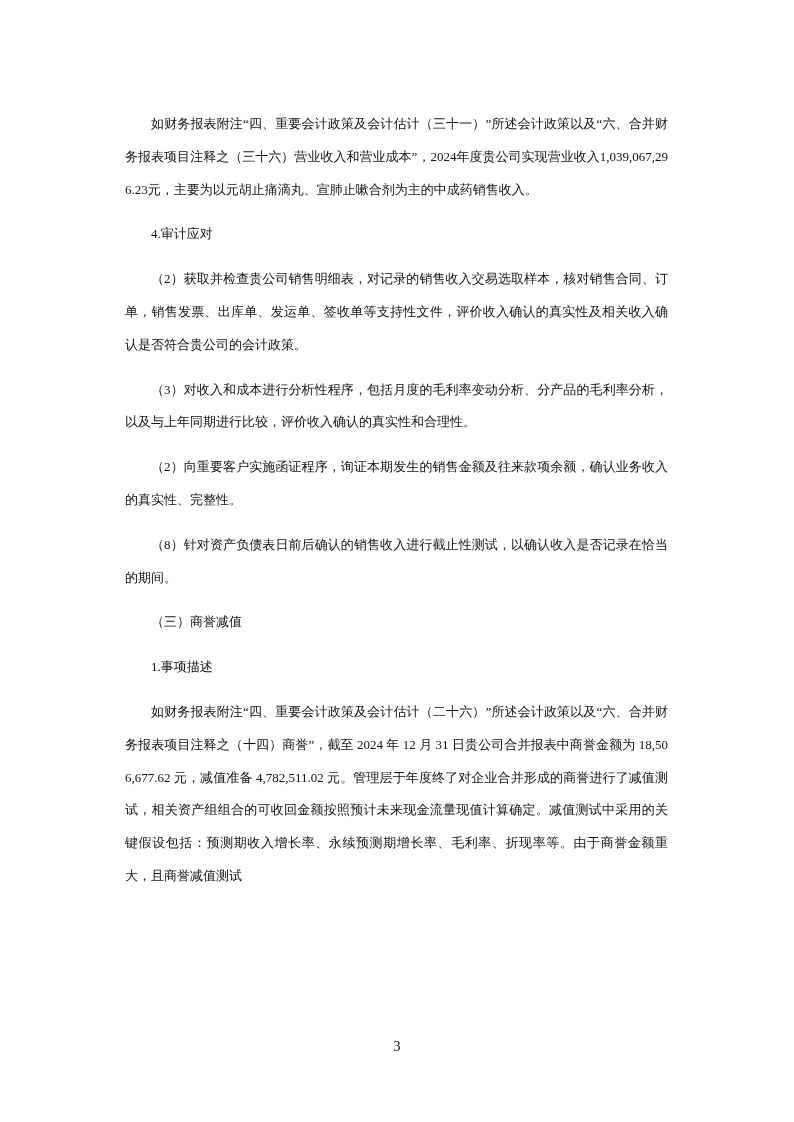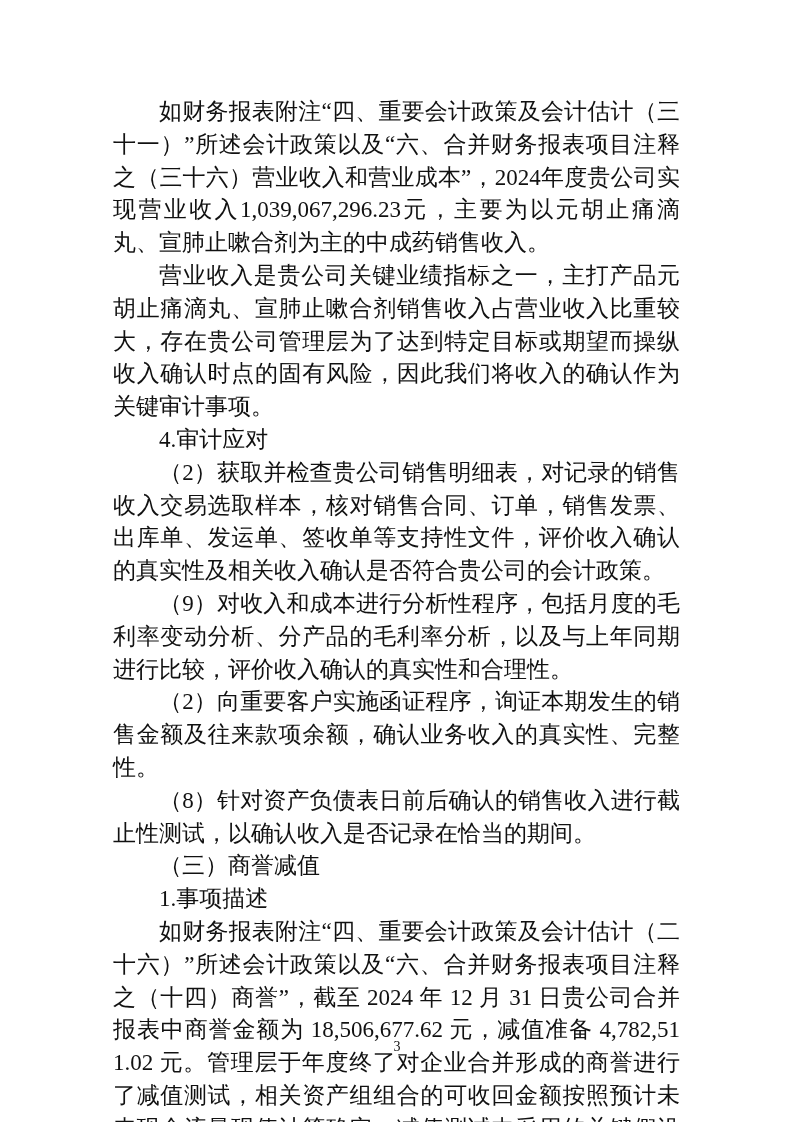--- a/index.html
+++ b/index.html
@@ -16,23 +16,23 @@
     color: #111111;
     overflow: hidden;
   }
   .doc-body {
     position: absolute;
     left: 113px;
     top: 96px;
     width: 567px;
   }
   .para {
-    margin: 0;
+    margin: 12px;
     padding: 0;
-    font-size: 23px;
+    font-size: 13px;
     line-height: 32.8px;
     text-align: justify;
     text-indent: 2em;
     word-break: break-all;
   }
   .page-footer {
     position: absolute;
     left: 0;
     top: 1038px;
     width: 794px;
@@ -41,24 +41,23 @@
     line-height: 18px;
     color: #111111;
   }
 </style>
 </head>
 <body>
 
 <div class="page">
   <div class="doc-body">
       <p class="para">如财务报表附注“四、重要会计政策及会计估计（三十一）”所述会计政策以及“六、合并财务报表项目注释之（三十六）营业收入和营业成本”，2024年度贵公司实现营业收入1,039,067,296.23元，主要为以元胡止痛滴丸、宣肺止嗽合剂为主的中成药销售收入。</p>
-      <p class="para">营业收入是贵公司关键业绩指标之一，主打产品元胡止痛滴丸、宣肺止嗽合剂销售收入占营业收入比重较大，存在贵公司管理层为了达到特定目标或期望而操纵收入确认时点的固有风险，因此我们将收入的确认作为关键审计事项。</p>
       <p class="para">4.审计应对</p>
       <p class="para">（2）获取并检查贵公司销售明细表，对记录的销售收入交易选取样本，核对销售合同、订单，销售发票、出库单、发运单、签收单等支持性文件，评价收入确认的真实性及相关收入确认是否符合贵公司的会计政策。</p>
-      <p class="para">（9）对收入和成本进行分析性程序，包括月度的毛利率变动分析、分产品的毛利率分析，以及与上年同期进行比较，评价收入确认的真实性和合理性。</p>
+      <p class="para">（3）对收入和成本进行分析性程序，包括月度的毛利率变动分析、分产品的毛利率分析，以及与上年同期进行比较，评价收入确认的真实性和合理性。</p>
       <p class="para">（2）向重要客户实施函证程序，询证本期发生的销售金额及往来款项余额，确认业务收入的真实性、完整性。</p>
       <p class="para">（8）针对资产负债表日前后确认的销售收入进行截止性测试，以确认收入是否记录在恰当的期间。</p>
       <p class="para">（三）商誉减值</p>
       <p class="para">1.事项描述</p>
       <p class="para">如财务报表附注“四、重要会计政策及会计估计（二十六）”所述会计政策以及“六、合并财务报表项目注释之（十四）商誉”，截至 2024 年 12 月 31 日贵公司合并报表中商誉金额为 18,506,677.62 元，减值准备 4,782,511.02 元。管理层于年度终了对企业合并形成的商誉进行了减值测试，相关资产组组合的可收回金额按照预计未来现金流量现值计算确定。减值测试中采用的关键假设包括：预测期收入增长率、永续预测期增长率、毛利率、折现率等。由于商誉金额重大，且商誉减值测试</p>
     </div>
   <div class="page-footer">3</div>
 </div>
 
 </body></html>

